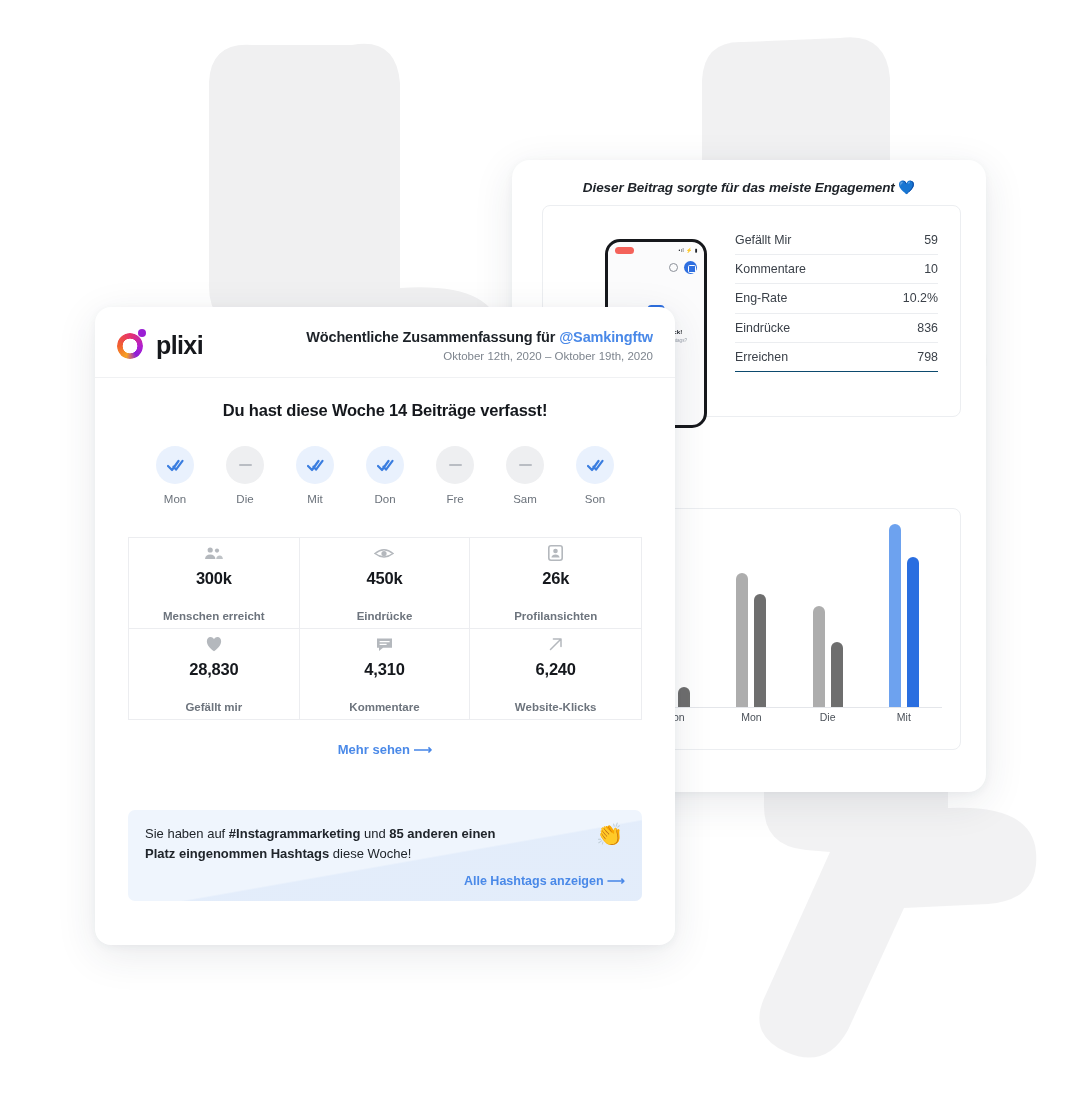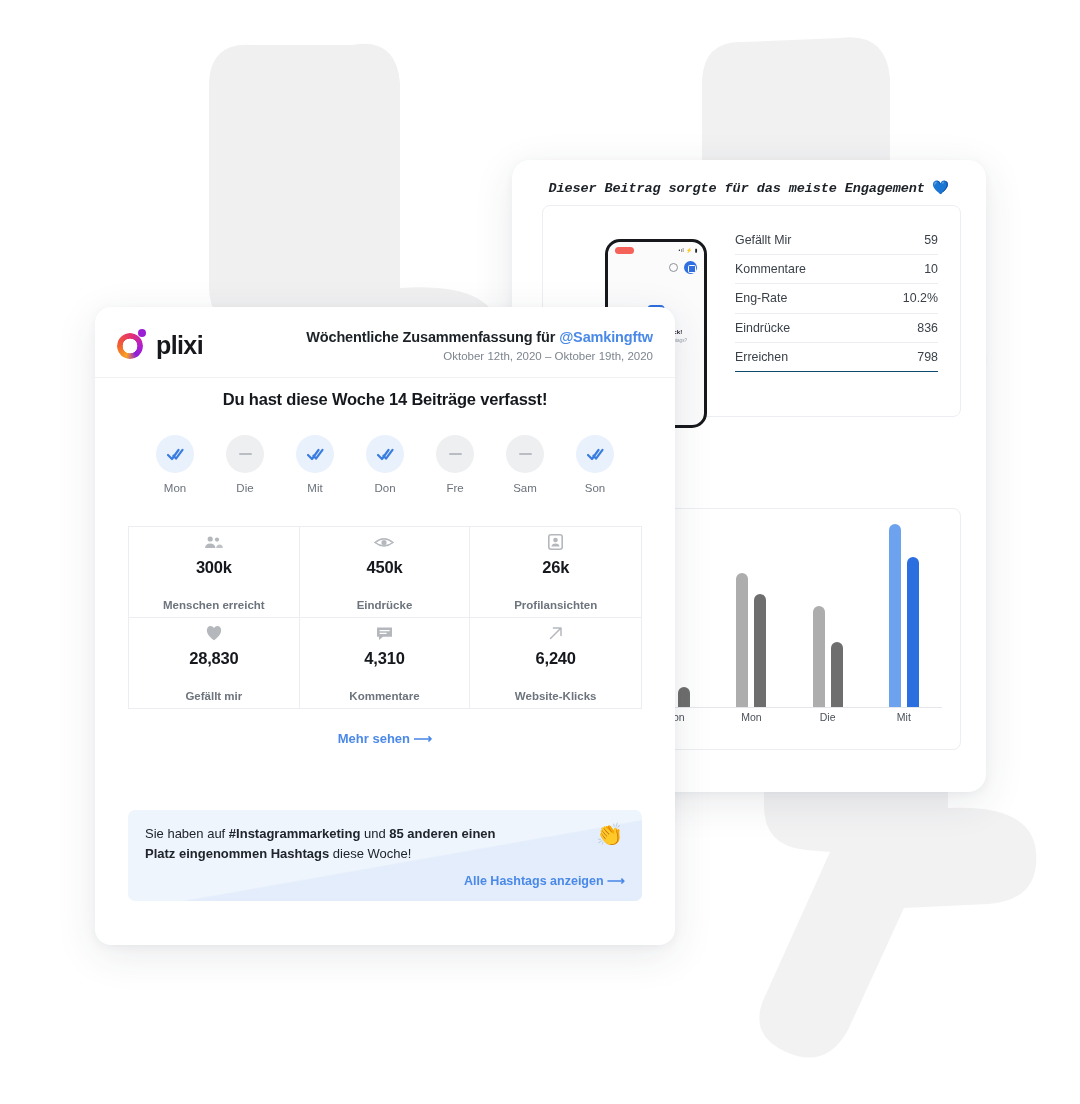--- a/index.html
+++ b/index.html
@@ -41,21 +41,20 @@
     border-radius: 18px;
   }
   .rp-heading {
     text-align: center;
     font-style: italic;
     font-weight: bold;
     font-size: 13.5px;
     color: #1d2228;
     margin-top: 19px;
     letter-spacing: -0.1px;
-    font-family: Liberation Mono, monospace;
   }
   .rp-heading .emoji { font-style: normal; }
 
   .rp-card {
     position: absolute;
     left: 30px;
     right: 25px;
     border: 1px solid #eceef1;
     border-radius: 8px;
     background: #fff;
@@ -290,21 +289,21 @@
   }
   #lp-handle { color: #4a89e8; font-weight: bold; }
   #lp-daterange {
     margin-top: 5px;
     font-size: 11.5px;
     color: #7e858e;
   }
 
   #lp-main-heading {
     text-align: center;
-    margin-top: 12px;
+    margin-top: 23px;
     font-size: 16.5px;
     font-weight: bold;
     color: #15181d;
     letter-spacing: -0.2px;
   }
 
   
   #days-row {
     display: flex;
     justify-content: center;

